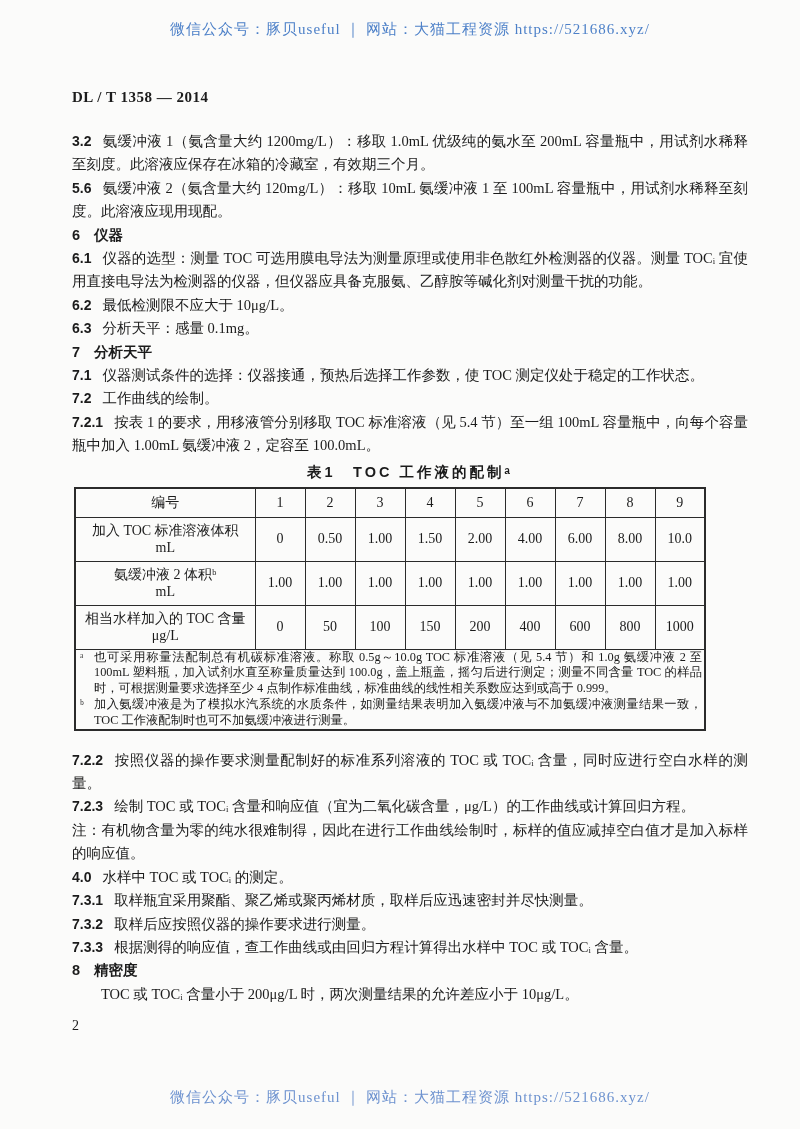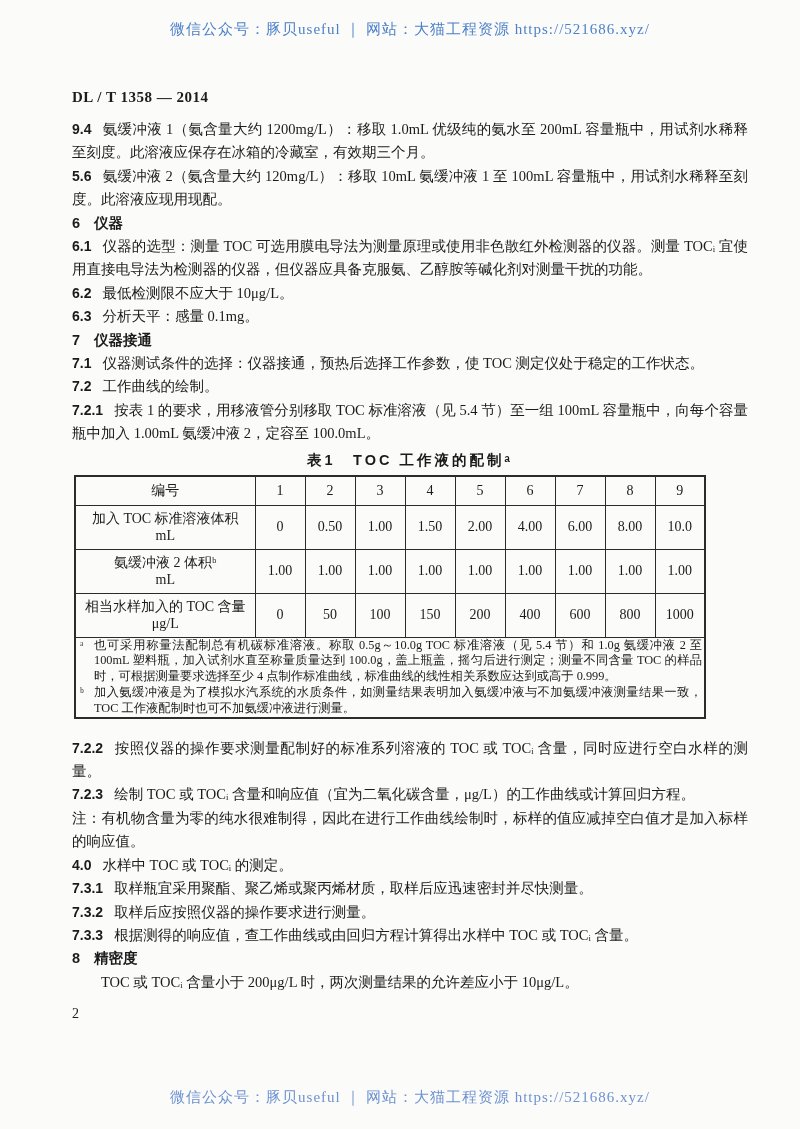--- a/index.html
+++ b/index.html
@@ -22,21 +22,21 @@
   .wm-top{top:20px;color:#4d80c8;}
   .wm-bottom{bottom:22px;color:#6d92cf;}
   .content{
     position:absolute;
     left:72px;right:52px;top:88px;
   }
   .doc-num{
     font-weight:bold;
     font-size:15px;
     line-height:18px;
-    margin:0 0 12px 0;
+    margin:0 0 24px 0;
     letter-spacing:.5px;
   }
   p.para{
     margin:0;
     font-size:14.5px;
     line-height:23.4px;
     text-align:justify;
   }
   .clause-num{
     font-family:"Liberation Sans","DejaVu Sans",sans-serif;
@@ -112,33 +112,33 @@
 
 <div class="page">
 
   <div class="wm wm-top">微信公众号：豚贝useful ｜ 网站：大猫工程资源 https://521686.xyz/</div>
 
   <div class="content">
 
     <div class="doc-num">DL / T 1358 — 2014</div>
 
 
-    <p class="para"><span class="clause-num">9.4</span><span>氨缓冲液 1（氨含量大约 1200mg/L）：移取 1.0mL 优级纯的氨水至 200mL 容量瓶中，用试剂水稀释至刻度。此溶液应保存在冰箱的冷藏室，有效期三个月。</span></p>
+    <p class="para"><span class="clause-num">3.2</span><span>氨缓冲液 1（氨含量大约 1200mg/L）：移取 1.0mL 优级纯的氨水至 200mL 容量瓶中，用试剂水稀释至刻度。此溶液应保存在冰箱的冷藏室，有效期三个月。</span></p>
 
     <p class="para"><span class="clause-num">5.6</span><span>氨缓冲液 2（氨含量大约 120mg/L）：移取 10mL 氨缓冲液 1 至 100mL 容量瓶中，用试剂水稀释至刻度。此溶液应现用现配。</span></p>
 
     <p class="para sec-head"><span class="sec-num">6</span><span>仪器</span></p>
 
     <p class="para"><span class="clause-num">6.1</span><span>仪器的选型：测量 TOC 可选用膜电导法为测量原理或使用非色散红外检测器的仪器。测量 TOCᵢ 宜使用直接电导法为检测器的仪器，但仪器应具备克服氨、乙醇胺等碱化剂对测量干扰的功能。</span></p>
 
     <p class="para"><span class="clause-num">6.2</span><span>最低检测限不应大于 10μg/L。</span></p>
 
     <p class="para"><span class="clause-num">6.3</span><span>分析天平：感量 0.1mg。</span></p>
 
-    <p class="para sec-head"><span class="sec-num">7</span><span>仪器接通</span></p>
+    <p class="para sec-head"><span class="sec-num">7</span><span>分析天平</span></p>
 
     <p class="para"><span class="clause-num">7.1</span><span>仪器测试条件的选择：仪器接通，预热后选择工作参数，使 TOC 测定仪处于稳定的工作状态。</span></p>
 
     <p class="para"><span class="clause-num">7.2</span><span>工作曲线的绘制。</span></p>
 
     <p class="para"><span class="clause-num">7.2.1</span><span>按表 1 的要求，用移液管分别移取 TOC 标准溶液（见 5.4 节）至一组 100mL 容量瓶中，向每个容量瓶中加入 1.00mL 氨缓冲液 2，定容至 100.0mL。</span></p>
 
     <div class="tbl-caption">表1　TOC 工作液的配制ᵃ</div>
 
     <table class="t1">

